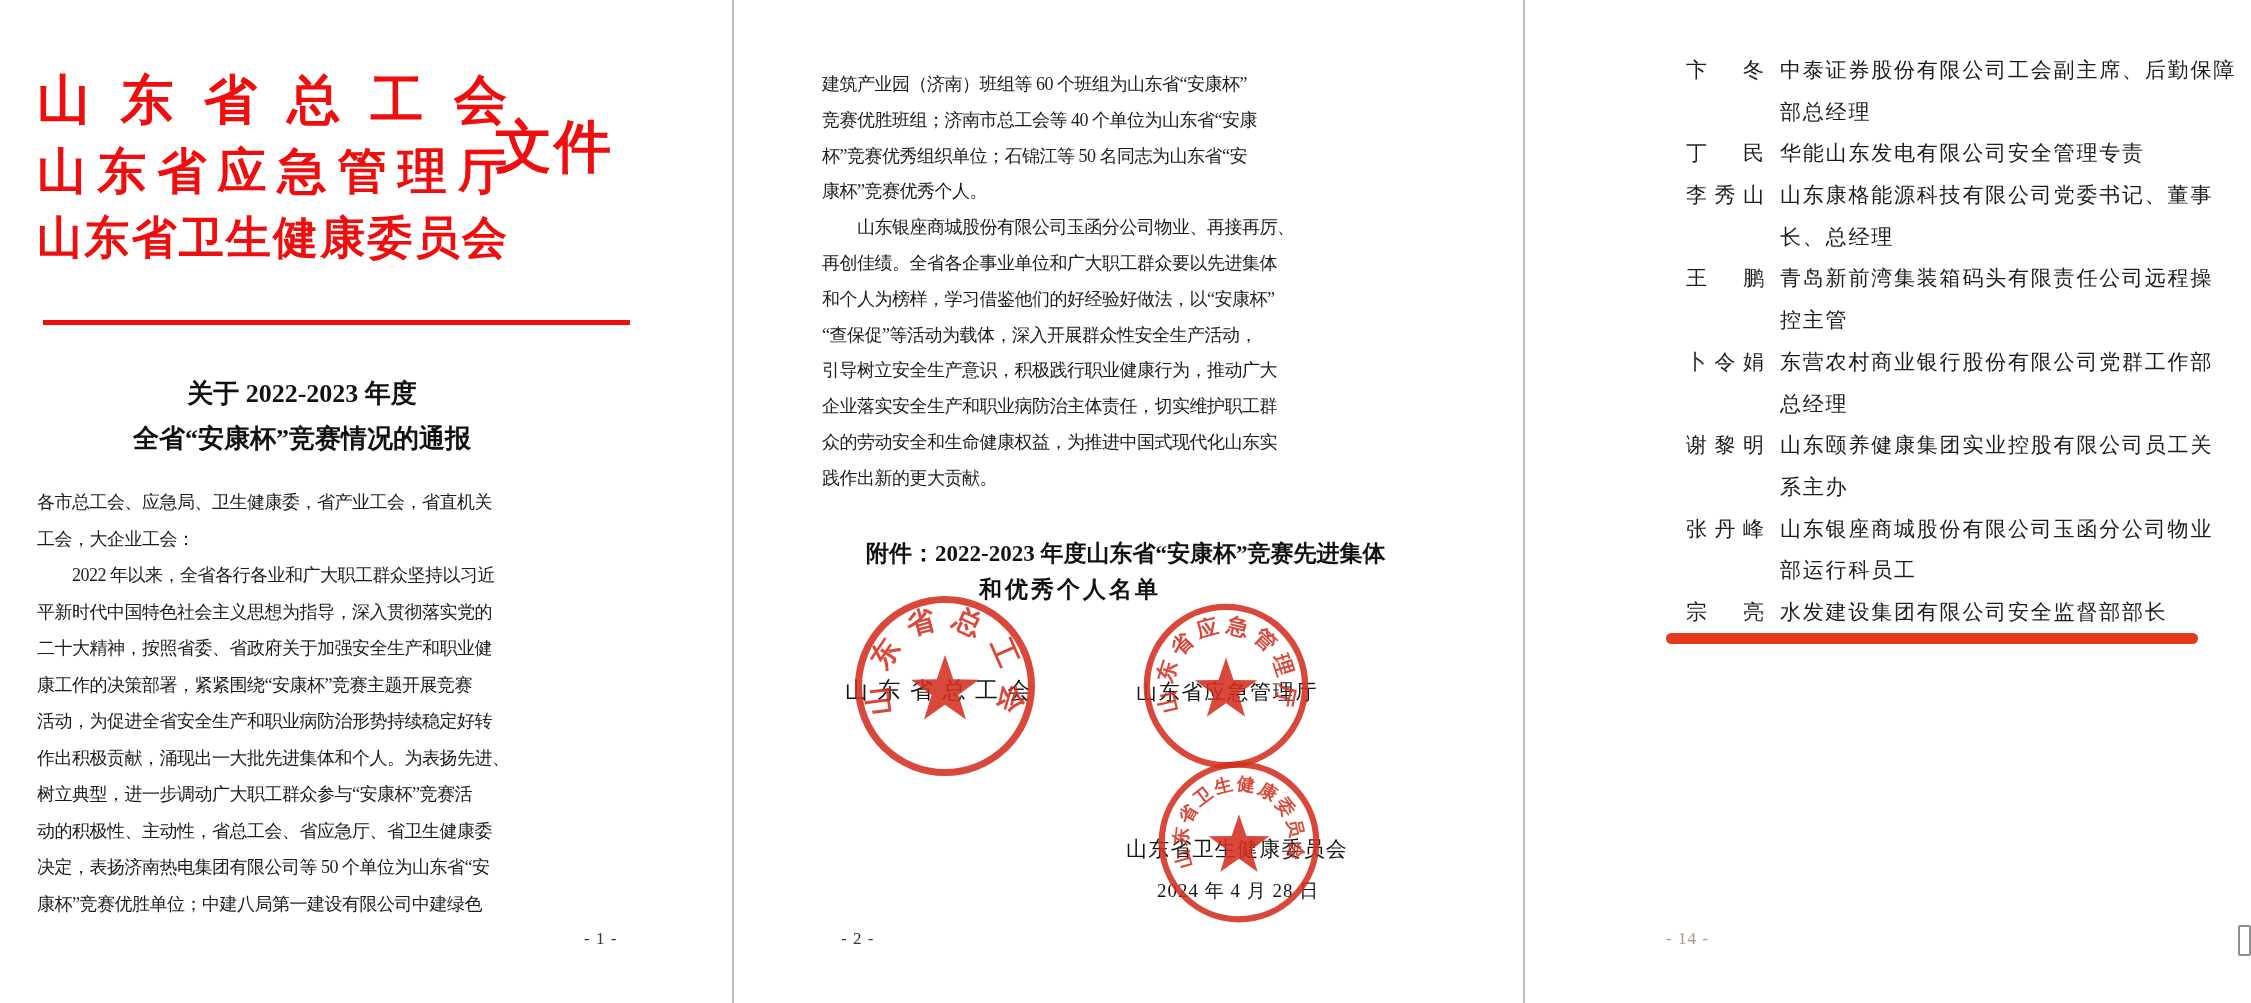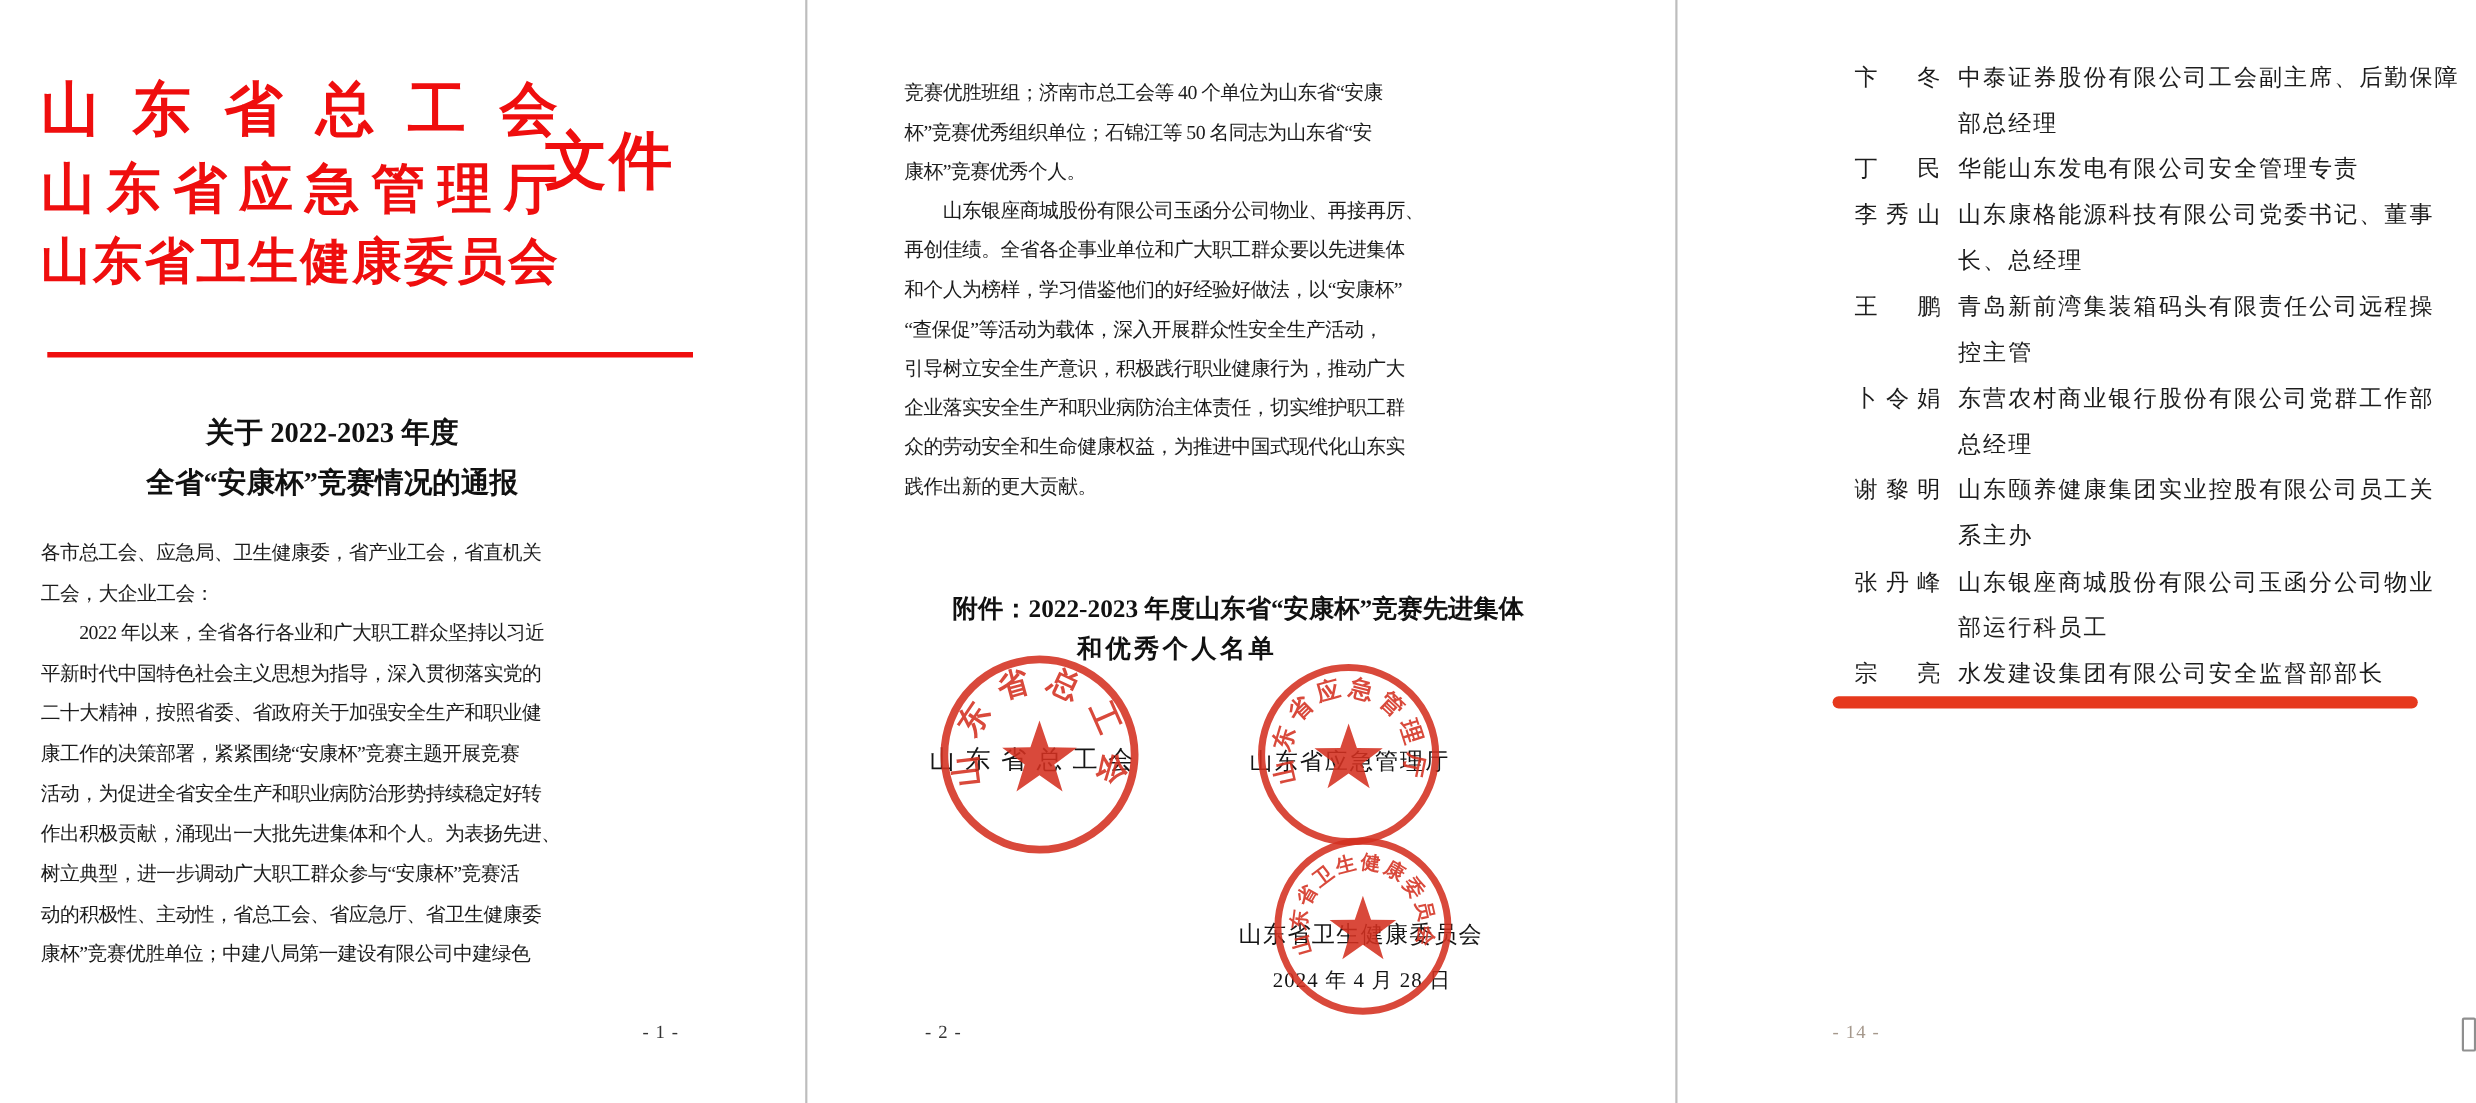--- a/index.html
+++ b/index.html
@@ -88,29 +88,31 @@
         <div class="bline">各市总工会、应急局、卫生健康委，省产业工会，省直机关</div>
         <div class="bline">工会，大企业工会：</div>
         <div class="bline">　　2022 年以来，全省各行各业和广大职工群众坚持以习近</div>
         <div class="bline">平新时代中国特色社会主义思想为指导，深入贯彻落实党的</div>
         <div class="bline">二十大精神，按照省委、省政府关于加强安全生产和职业健</div>
         <div class="bline">康工作的决策部署，紧紧围绕“安康杯”竞赛主题开展竞赛</div>
         <div class="bline">活动，为促进全省安全生产和职业病防治形势持续稳定好转</div>
         <div class="bline">作出积极贡献，涌现出一大批先进集体和个人。为表扬先进、</div>
         <div class="bline">树立典型，进一步调动广大职工群众参与“安康杯”竞赛活</div>
         <div class="bline">动的积极性、主动性，省总工会、省应急厅、省卫生健康委</div>
+        <div class="bline">决定，表扬济南热电集团有限公司等 50 个单位为山东省“安</div>
         <div class="bline">康杯”竞赛优胜单位；中建八局第一建设有限公司中建绿色</div>
       </div>
     <div class="pgnum n1">- 1 -</div>
   </div>
 
   <div class="divider dv1"></div>
 
   <div class="layer">
     <div class="body-block p2b">
+        <div class="bline">建筑产业园（济南）班组等 60 个班组为山东省“安康杯”</div>
         <div class="bline">竞赛优胜班组；济南市总工会等 40 个单位为山东省“安康</div>
         <div class="bline">杯”竞赛优秀组织单位；石锦江等 50 名同志为山东省“安</div>
         <div class="bline">康杯”竞赛优秀个人。</div>
         <div class="bline">　　山东银座商城股份有限公司玉函分公司物业、再接再厉、</div>
         <div class="bline">再创佳绩。全省各企事业单位和广大职工群众要以先进集体</div>
         <div class="bline">和个人为榜样，学习借鉴他们的好经验好做法，以“安康杯”</div>
         <div class="bline">“查保促”等活动为载体，深入开展群众性安全生产活动，</div>
         <div class="bline">引导树立安全生产意识，积极践行职业健康行为，推动广大</div>
         <div class="bline">企业落实安全生产和职业病防治主体责任，切实维护职工群</div>
         <div class="bline">众的劳动安全和生命健康权益，为推进中国式现代化山东实</div>

